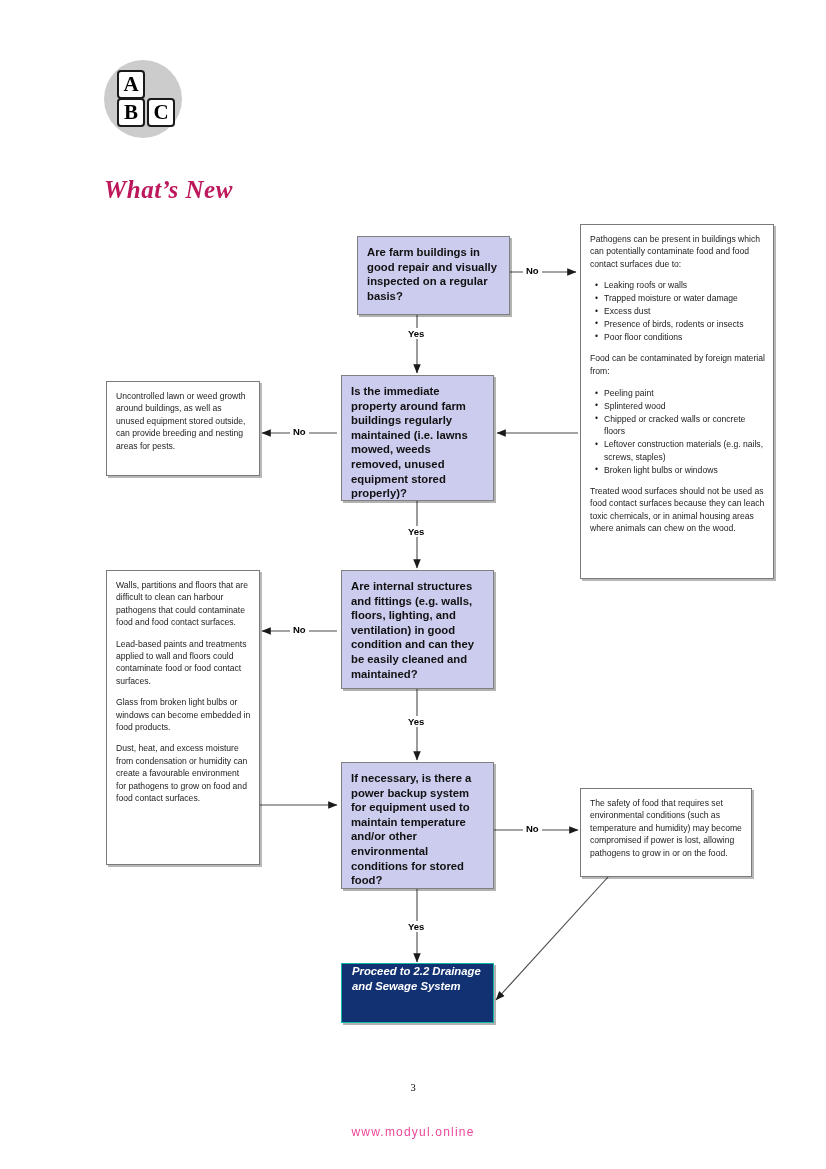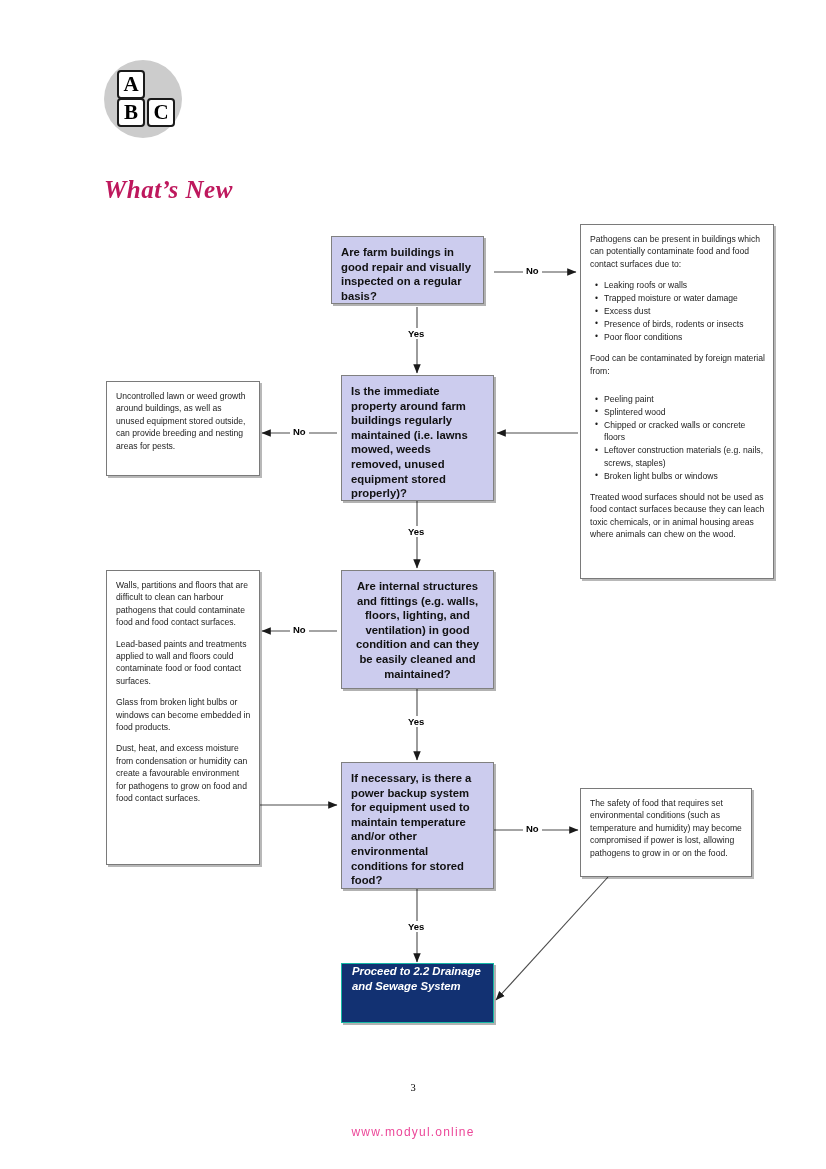--- a/index.html
+++ b/index.html
@@ -205,49 +205,49 @@
 
   <div class="edge-label" style="left:405px; top:328px;">Yes</div>
   <div class="edge-label" style="left:523px; top:265px;">No</div>
   <div class="edge-label" style="left:405px; top:526px;">Yes</div>
   <div class="edge-label" style="left:290px; top:426px;">No</div>
   <div class="edge-label" style="left:405px; top:716px;">Yes</div>
   <div class="edge-label" style="left:290px; top:624px;">No</div>
   <div class="edge-label" style="left:405px; top:921px;">Yes</div>
   <div class="edge-label" style="left:523px; top:823px;">No</div>
 
-  <div class="decision" style="left:331px; top:236px; width:153px; height:68px;">Are farm buildings in good repair and visually inspected on a regular basis?</div>
+  <div class="decision" style="left:357px; top:236px; width:153px; height:79px;">Are farm buildings in good repair and visually inspected on a regular basis?</div>
 
   <div class="infobox" style="left:580px; top:224px; width:194px; height:355px;">
     <p>Pathogens can be present in buildings which can potentially contaminate food and food contact surfaces due to:</p>
     <ul>
       <li>Leaking roofs or walls</li>
       <li>Trapped moisture or water damage</li>
       <li>Excess dust</li>
       <li>Presence of birds, rodents or insects</li>
       <li>Poor floor conditions</li>
     </ul>
-    <p style="margin-bottom:16px;">Food can be contaminated by foreign material from:</p>
+    <p style="margin-bottom:10px;">Food can be contaminated by foreign material from:</p>
     <ul>
       <li>Peeling paint</li>
       <li>Splintered wood</li>
       <li>Chipped or cracked walls or concrete floors</li>
       <li>Leftover construction materials (e.g. nails, screws, staples)</li>
       <li>Broken light bulbs or windows</li>
     </ul>
     <p>Treated wood surfaces should not be used as food contact surfaces because they can leach toxic chemicals, or in animal housing areas where animals can chew on the wood.</p>
   </div>
 
   <div class="decision" style="left:341px; top:375px; width:153px; height:126px;">Is the immediate property around farm buildings regularly maintained (i.e. lawns mowed, weeds removed, unused equipment stored properly)?</div>
 
   <div class="infobox" style="left:106px; top:381px; width:154px; height:95px;">
     <p>Uncontrolled lawn or weed growth around buildings, as well as unused equipment stored outside, can provide breeding and nesting areas for pests.</p>
   </div>
 
-  <div class="decision" style="left:341px; top:570px; width:153px; height:119px;text-align:center;">Are internal structures and fittings (e.g. walls, floors, lighting, and ventilation) in good condition and can they be easily cleaned and maintained?</div>
+  <div class="decision" style="left:341px; top:570px; width:153px; height:119px;">Are internal structures and fittings (e.g. walls, floors, lighting, and ventilation) in good condition and can they be easily cleaned and maintained?</div>
 
   <div class="infobox" style="left:106px; top:570px; width:154px; height:295px;">
     <p>Walls, partitions and floors that are difficult to clean can harbour pathogens that could contaminate food and food contact surfaces.</p>
     <p>Lead-based paints and treatments applied to wall and floors could contaminate food or food contact surfaces.</p>
     <p>Glass from broken light bulbs or windows can become embedded in food products.</p>
     <p>Dust, heat, and excess moisture from condensation or humidity can create a favourable environment for pathogens to grow on food and food contact surfaces.</p>
   </div>
 
   <div class="decision" style="left:341px; top:762px; width:153px; height:127px;">If necessary, is there a power backup system for equipment used to maintain temperature and/or other environmental conditions for stored food?</div>
 

